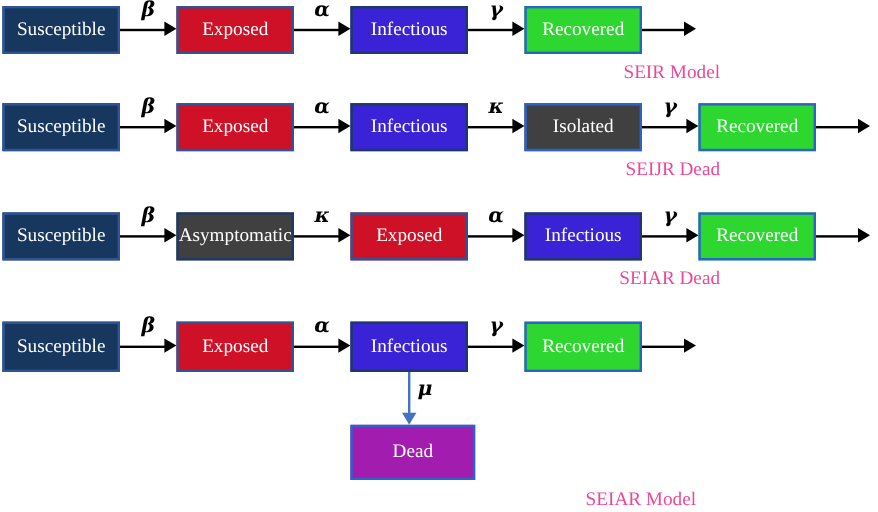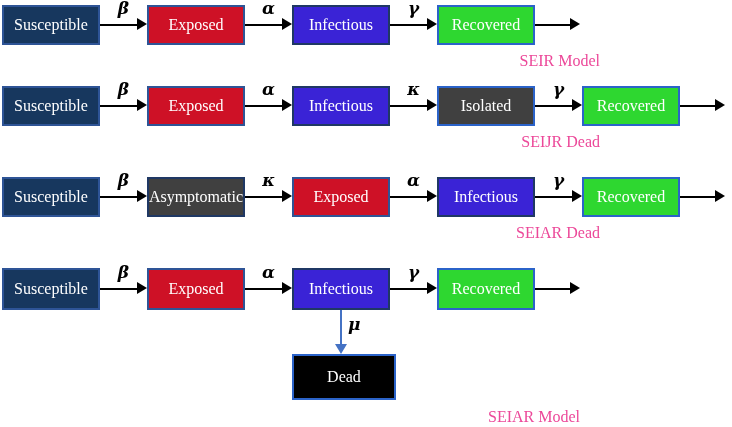--- a/index.html
+++ b/index.html
@@ -164,17 +164,17 @@
       <div class="exit">
         <span class="hline"></span>
         <span class="hhead"></span>
       </div>
     </div>
     <div class="vconn">
       <span class="vline" style="background:#4472C4"></span>
       <span class="vhead" style="border-top-color:#4472C4"></span>
       <span class="vglabel">μ</span>
     </div>
-    <div class="dead-node" style="background:#000000;border-color:#2B63C9">Dead</div>
+    <div class="dead-node" style="background:#a21caf;border-color:#2B63C9">Dead</div>
     <div class="mlabel">SEIAR Model</div>
   </div>
 
 </div>
 
 </body></html>

